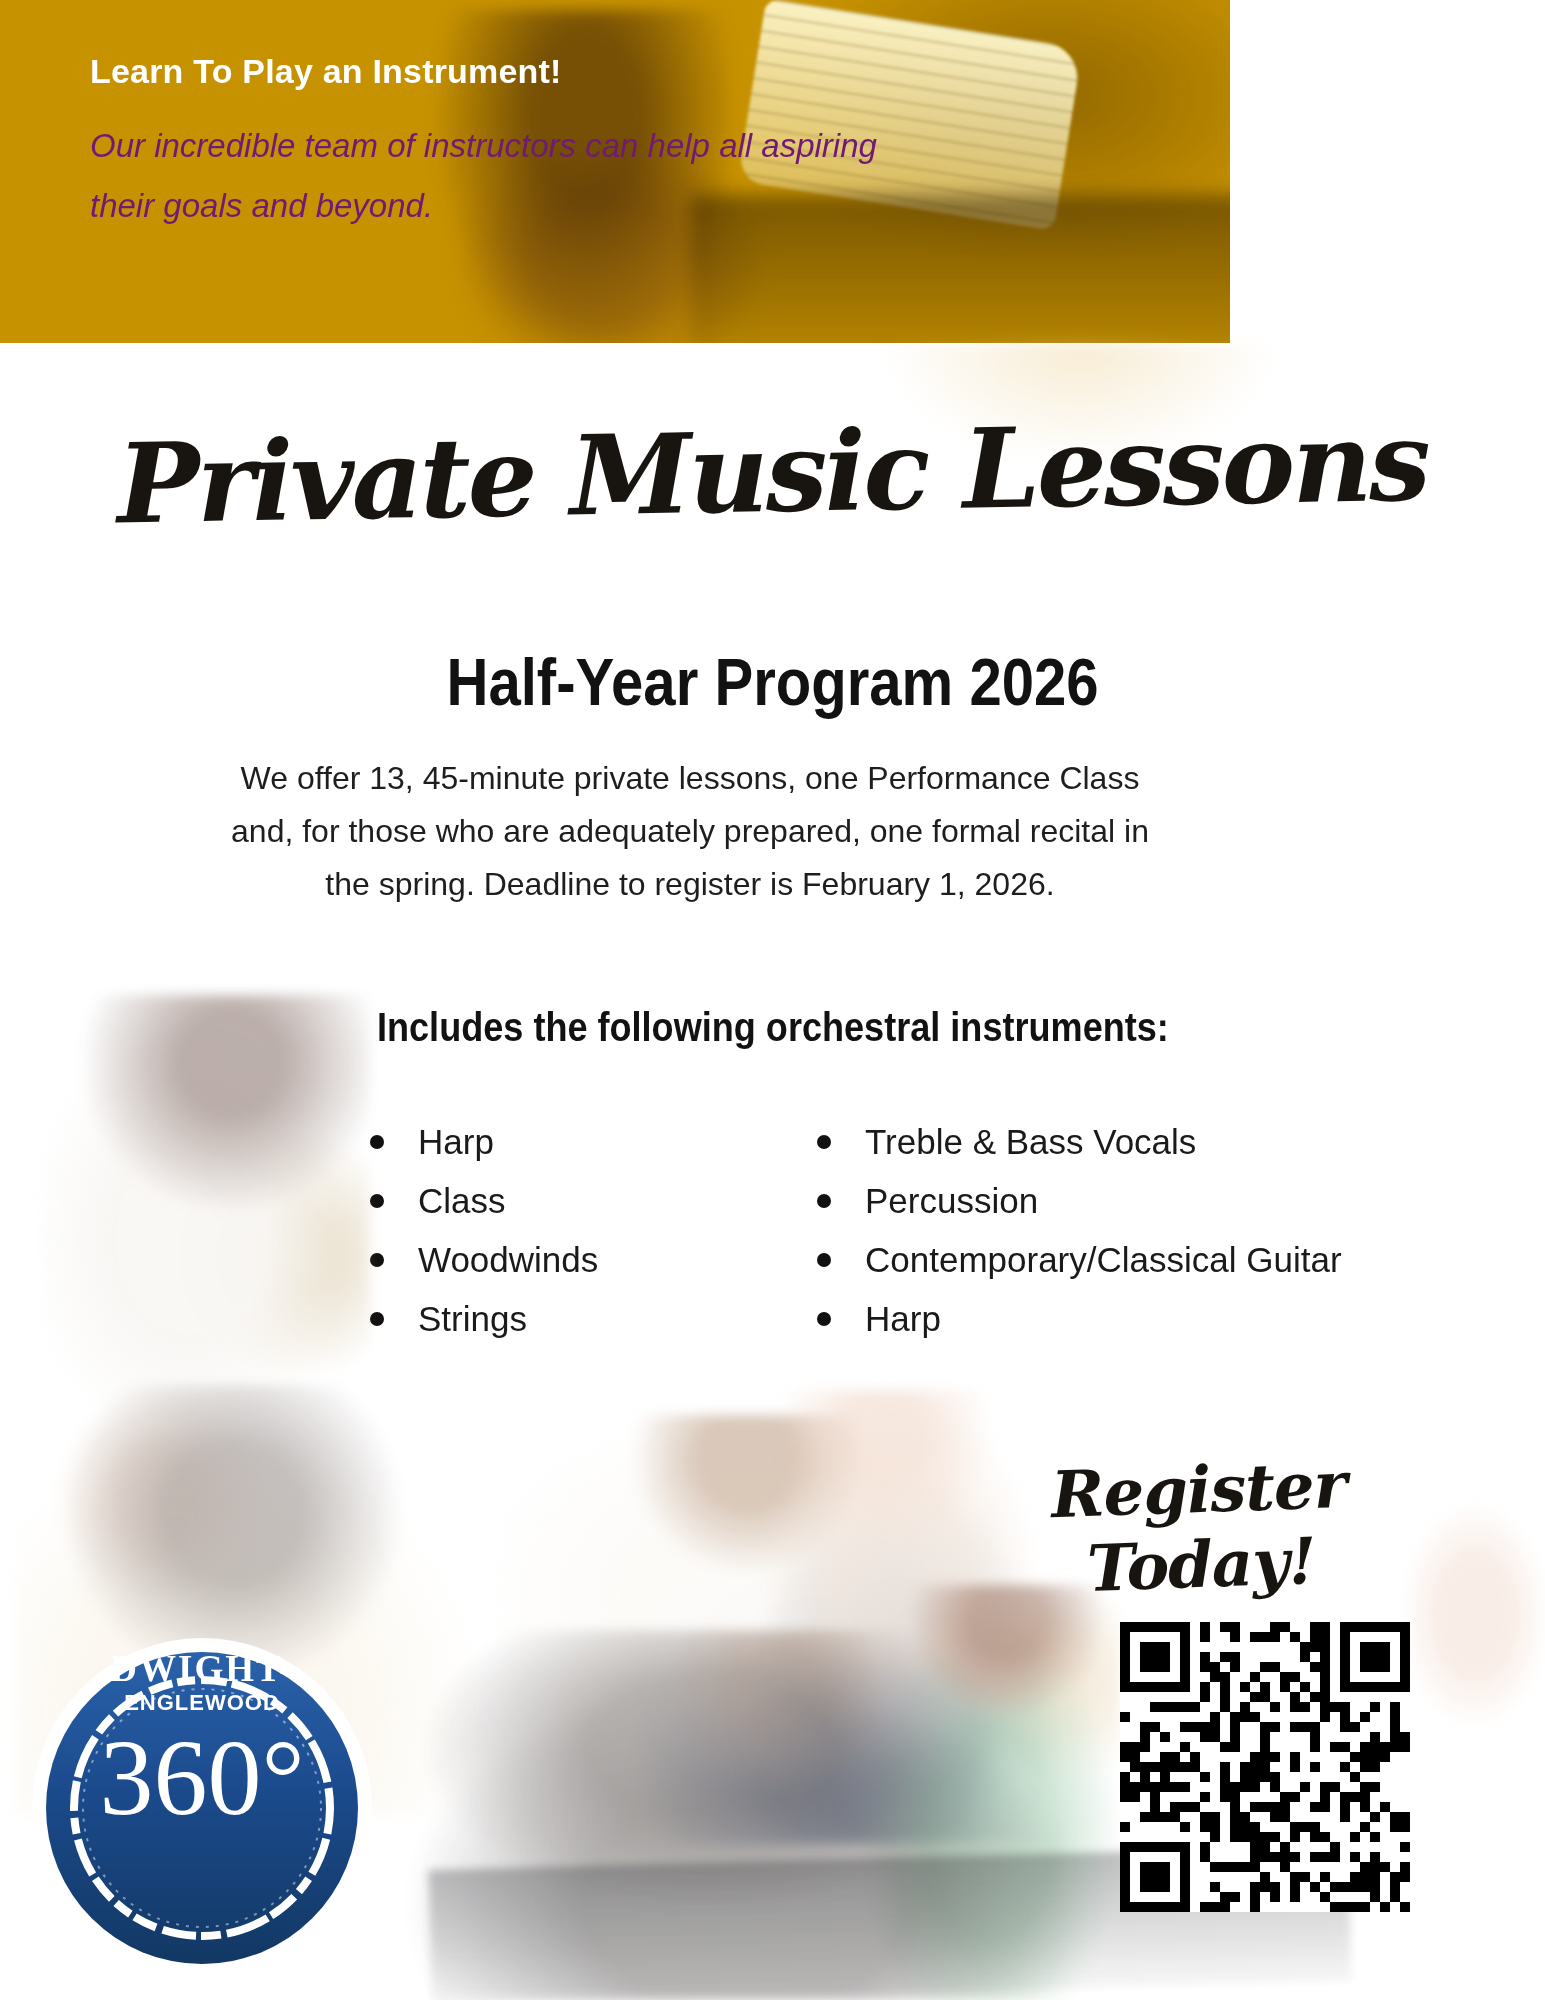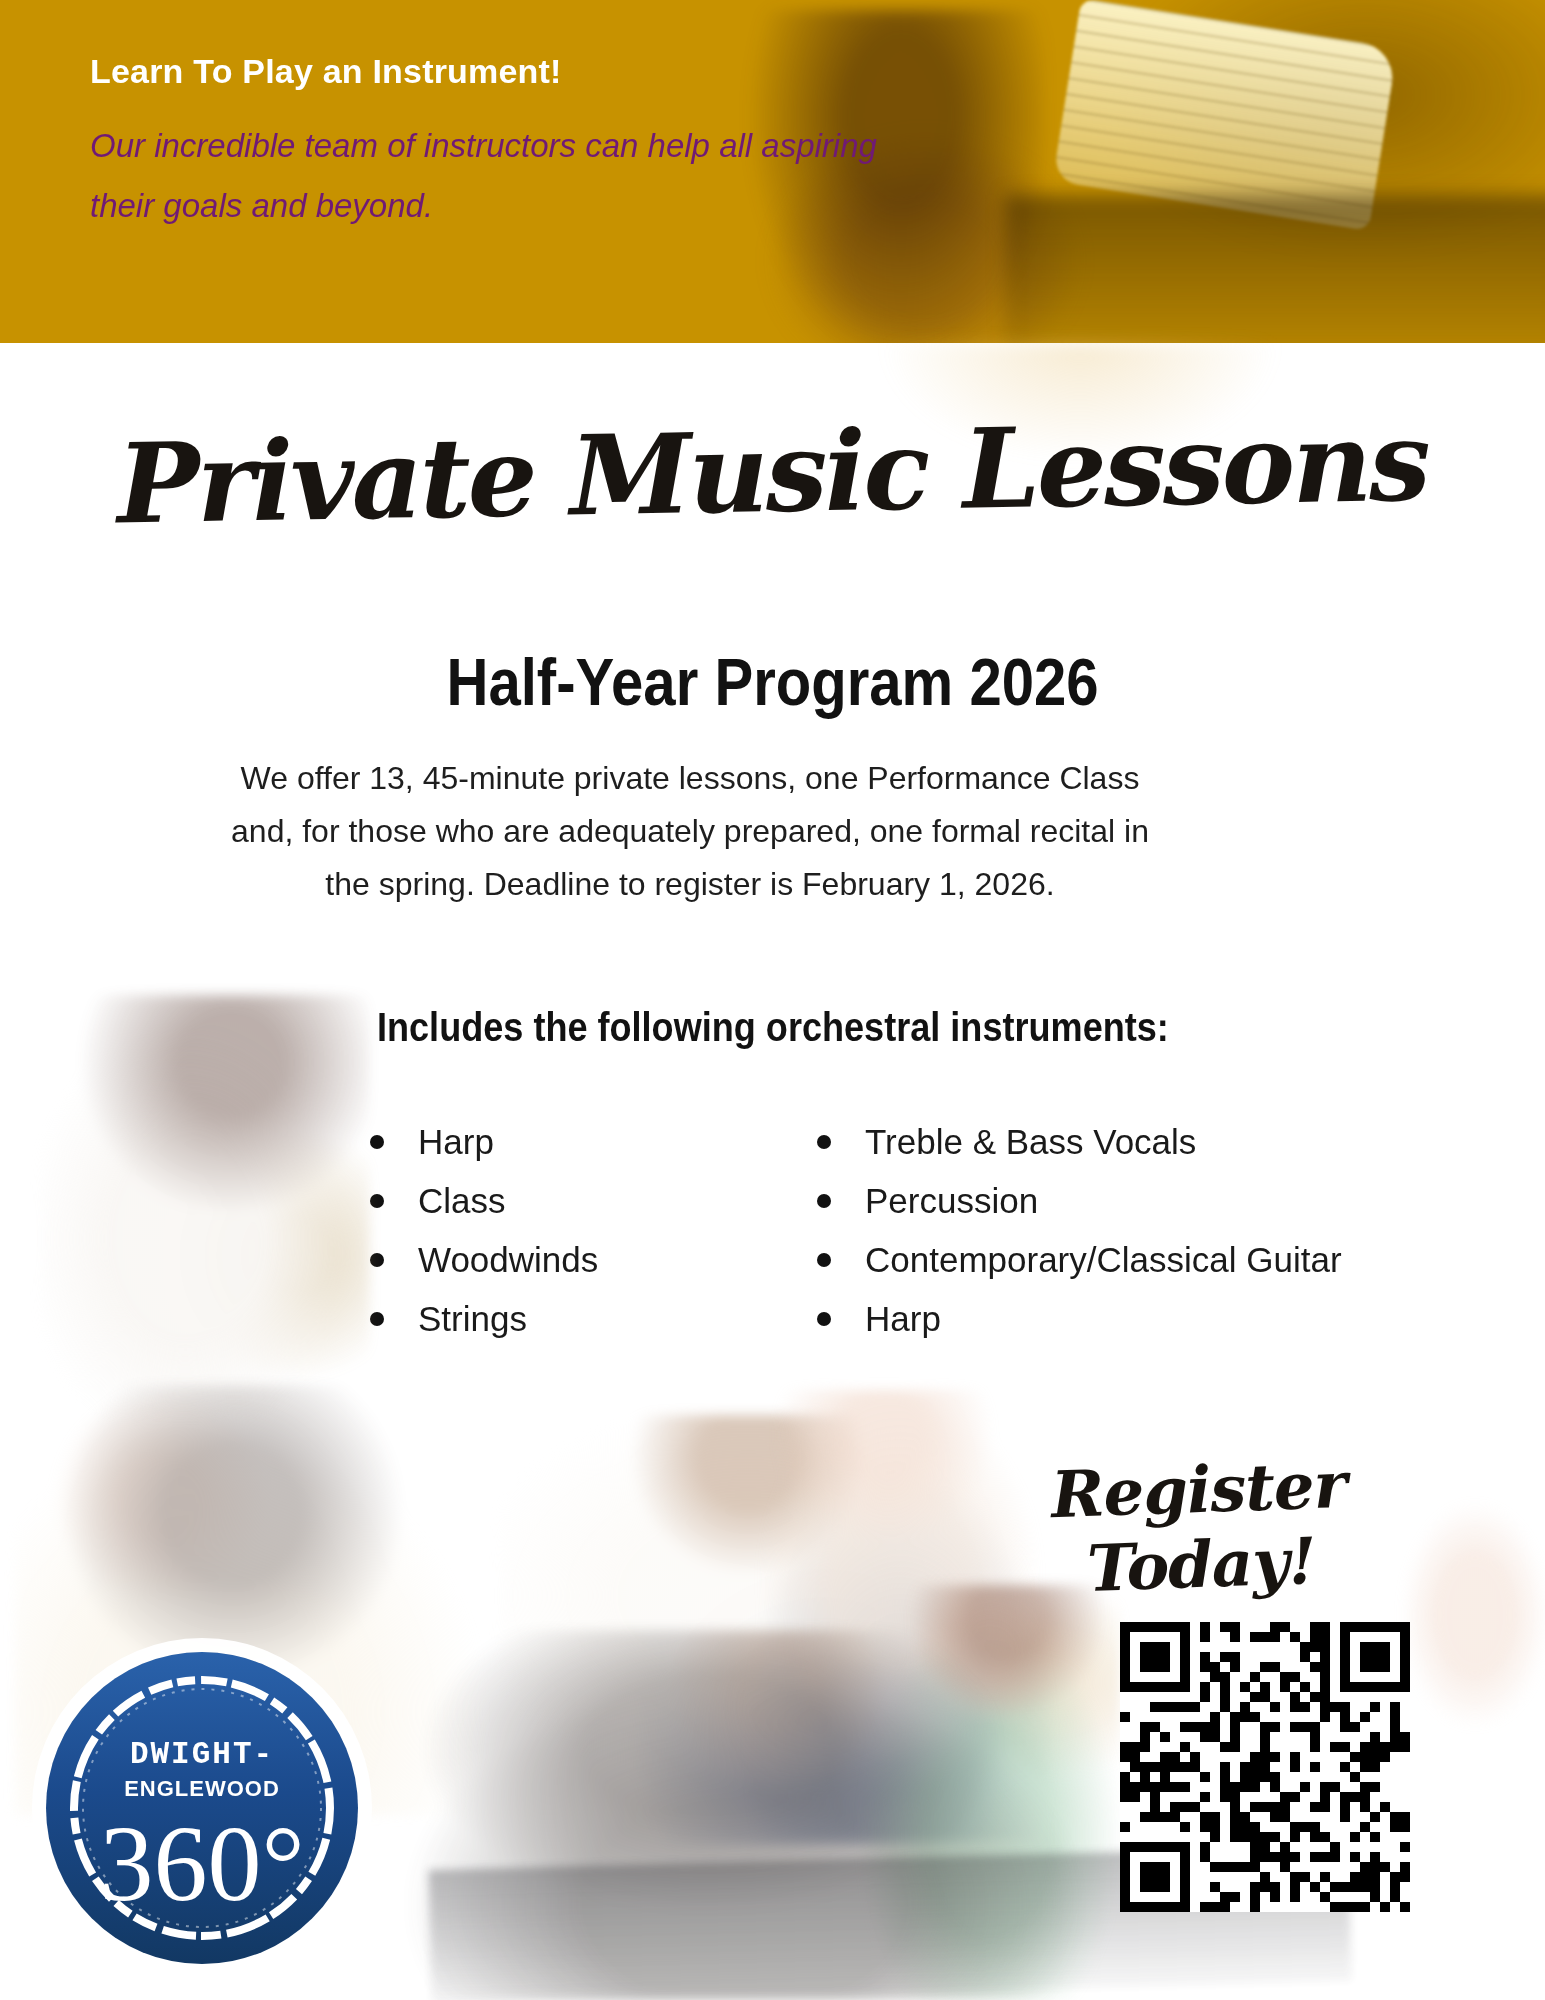--- a/index.html
+++ b/index.html
@@ -2,21 +2,21 @@
 <html><head>
 <meta charset="utf-8">
 <style>
   html,body{margin:0;padding:0;background:#ffffff;}
   .page{
     position:relative;width:1545px;height:2000px;overflow:hidden;background:#ffffff;
     font-family:"Liberation Sans",sans-serif;color:#1b1b1b;
   }
 
   
-  .banner{position:absolute;left:0;top:0;width:1545px;height:343px;background:#C79200;overflow:hidden;}
+  .banner{position:absolute;left:0;top:0;width:1230px;height:343px;background:#C79200;overflow:hidden;}
   .banner-art{position:absolute;right:0;top:0;width:820px;height:343px;}
   .pianist-head{position:absolute;left:0px;top:10px;width:320px;height:380px;
     background:radial-gradient(ellipse at 55% 28%, rgba(70,40,8,.62) 0 22%, rgba(70,40,8,0) 62%);
     filter:blur(7px);}
   .pianist-body{position:absolute;left:40px;top:130px;width:320px;height:260px;
     background:radial-gradient(ellipse at 50% 50%, rgba(140,90,15,.55) 0 35%, rgba(140,90,15,0) 70%);
     filter:blur(9px);}
   .sheet-music{position:absolute;left:340px;top:22px;width:320px;height:185px;
     transform:rotate(9deg);border-radius:14px 36px 14px 26px;
     background:
@@ -98,21 +98,21 @@
   
   .qr{position:absolute;left:1120px;top:1622px;width:290px;height:290px;background:#fff;}
   .qr svg{display:block;}
 
   
   .logo{position:absolute;left:46px;top:1652px;width:312px;height:312px;border-radius:50%;
     background:linear-gradient(180deg,#2a62ab 0%, #1b4a8c 45%, #123863 100%);
     box-shadow:0 0 0 14px rgba(255,255,255,.97);
     display:flex;flex-direction:column;align-items:center;text-align:center;}
   .logo-ring{position:absolute;left:0;top:0;}
-  .logo-l1{margin-top:86px;font-family:Liberation Mono, monospace;font-weight:bold;font-size:31px;color:#fff;letter-spacing:2px;line-height:34px;position:relative;}
+  .logo-l1{font-family:Liberation Serif, serif;font-weight:bold;font-size:37px;color:#fff;letter-spacing:2px;line-height:34px;position:relative;}
   .logo-l2{font-family:Liberation Sans, sans-serif;font-weight:bold;font-size:22px;color:#fff;letter-spacing:1px;line-height:34px;position:relative;}
   .logo-360{font-family:"Liberation Serif",serif;font-size:108px;color:#fff;line-height:108px;margin-top:4px;position:relative;}
 </style>
 </head>
 <body>
 
 <div class="page">
 
   <div class="banner">
     <div class="banner-art">

